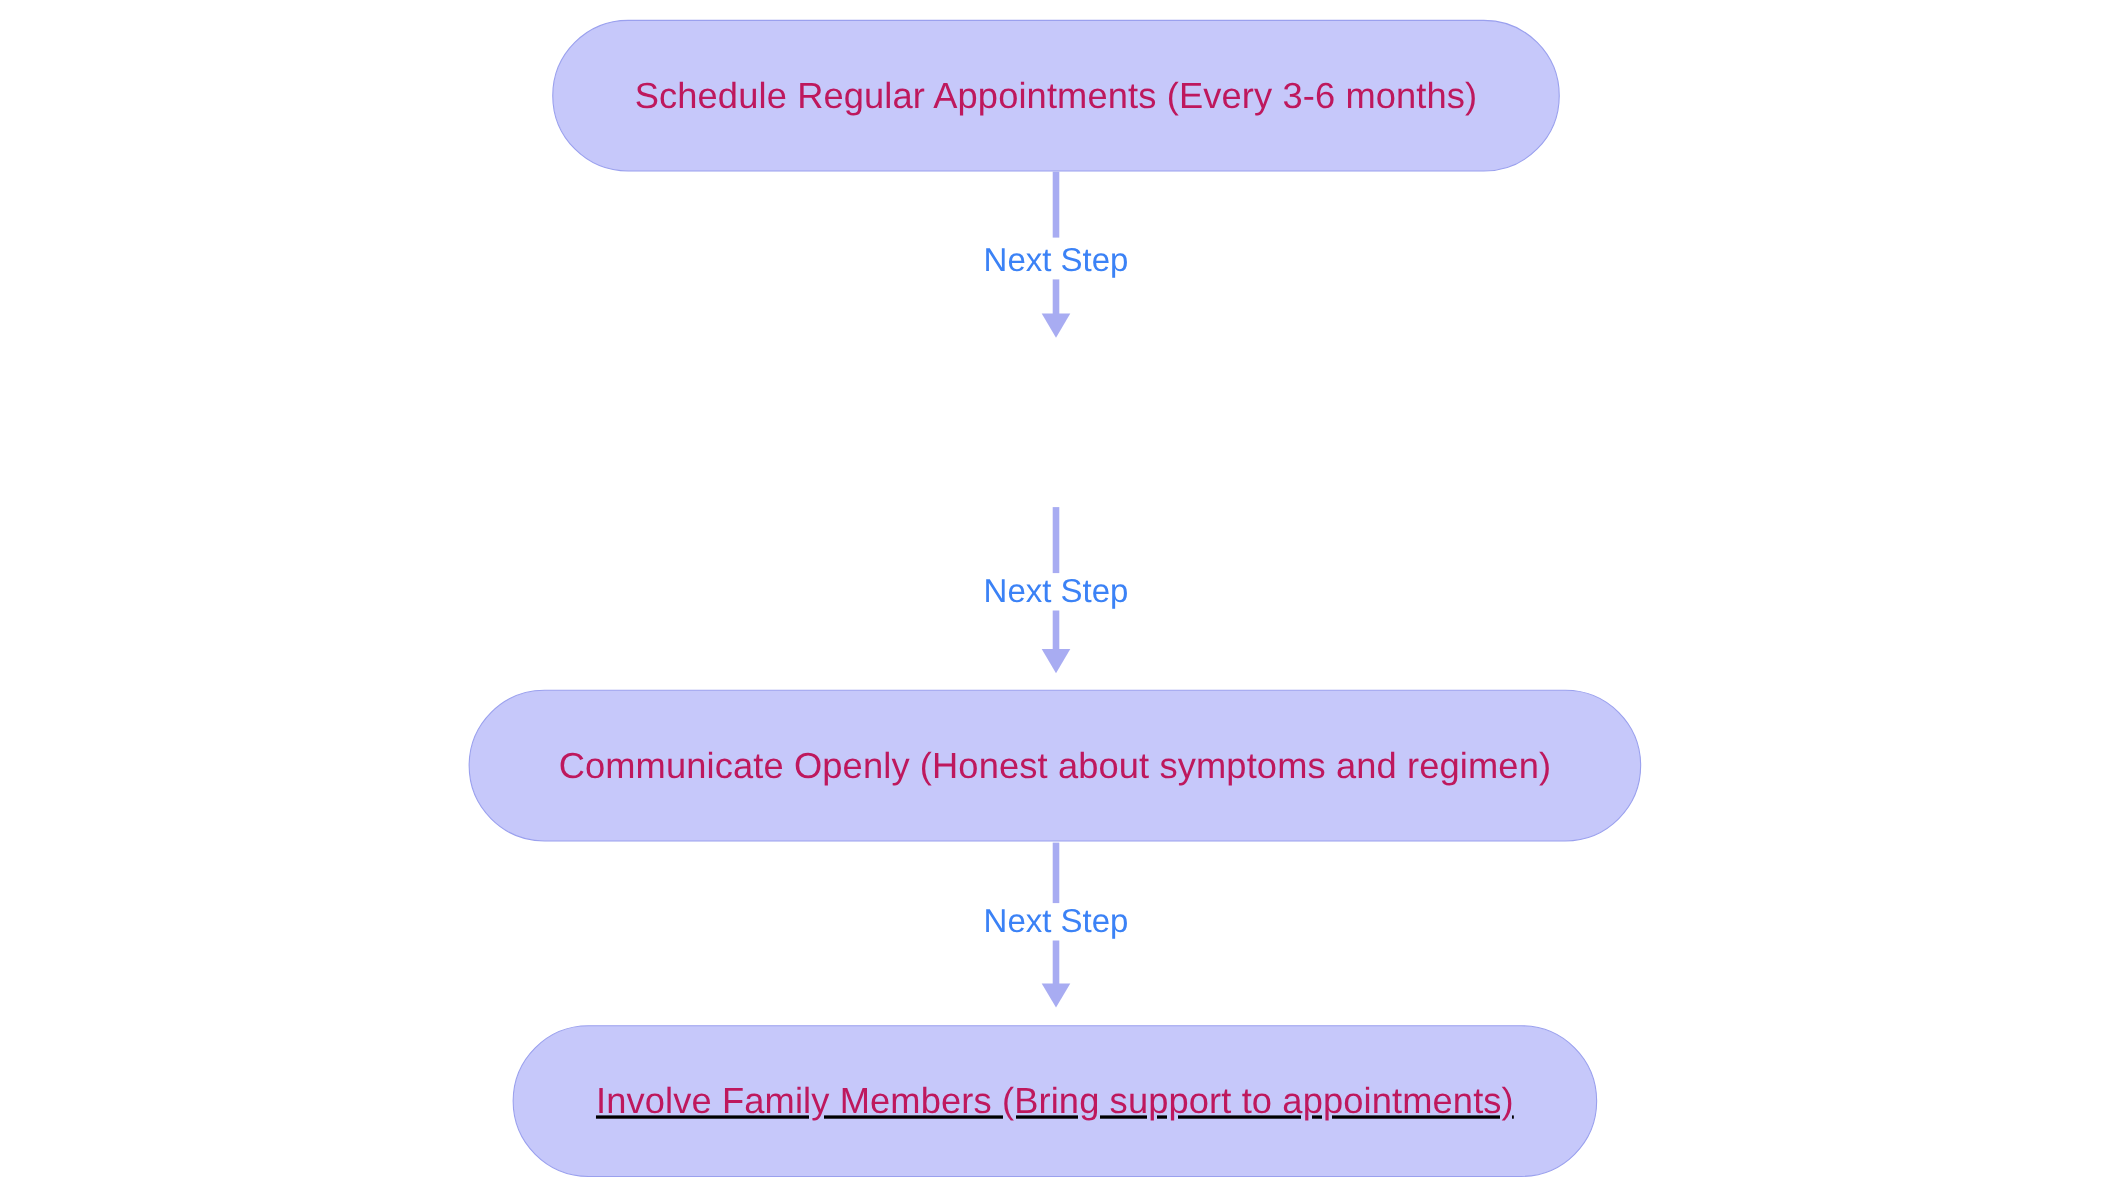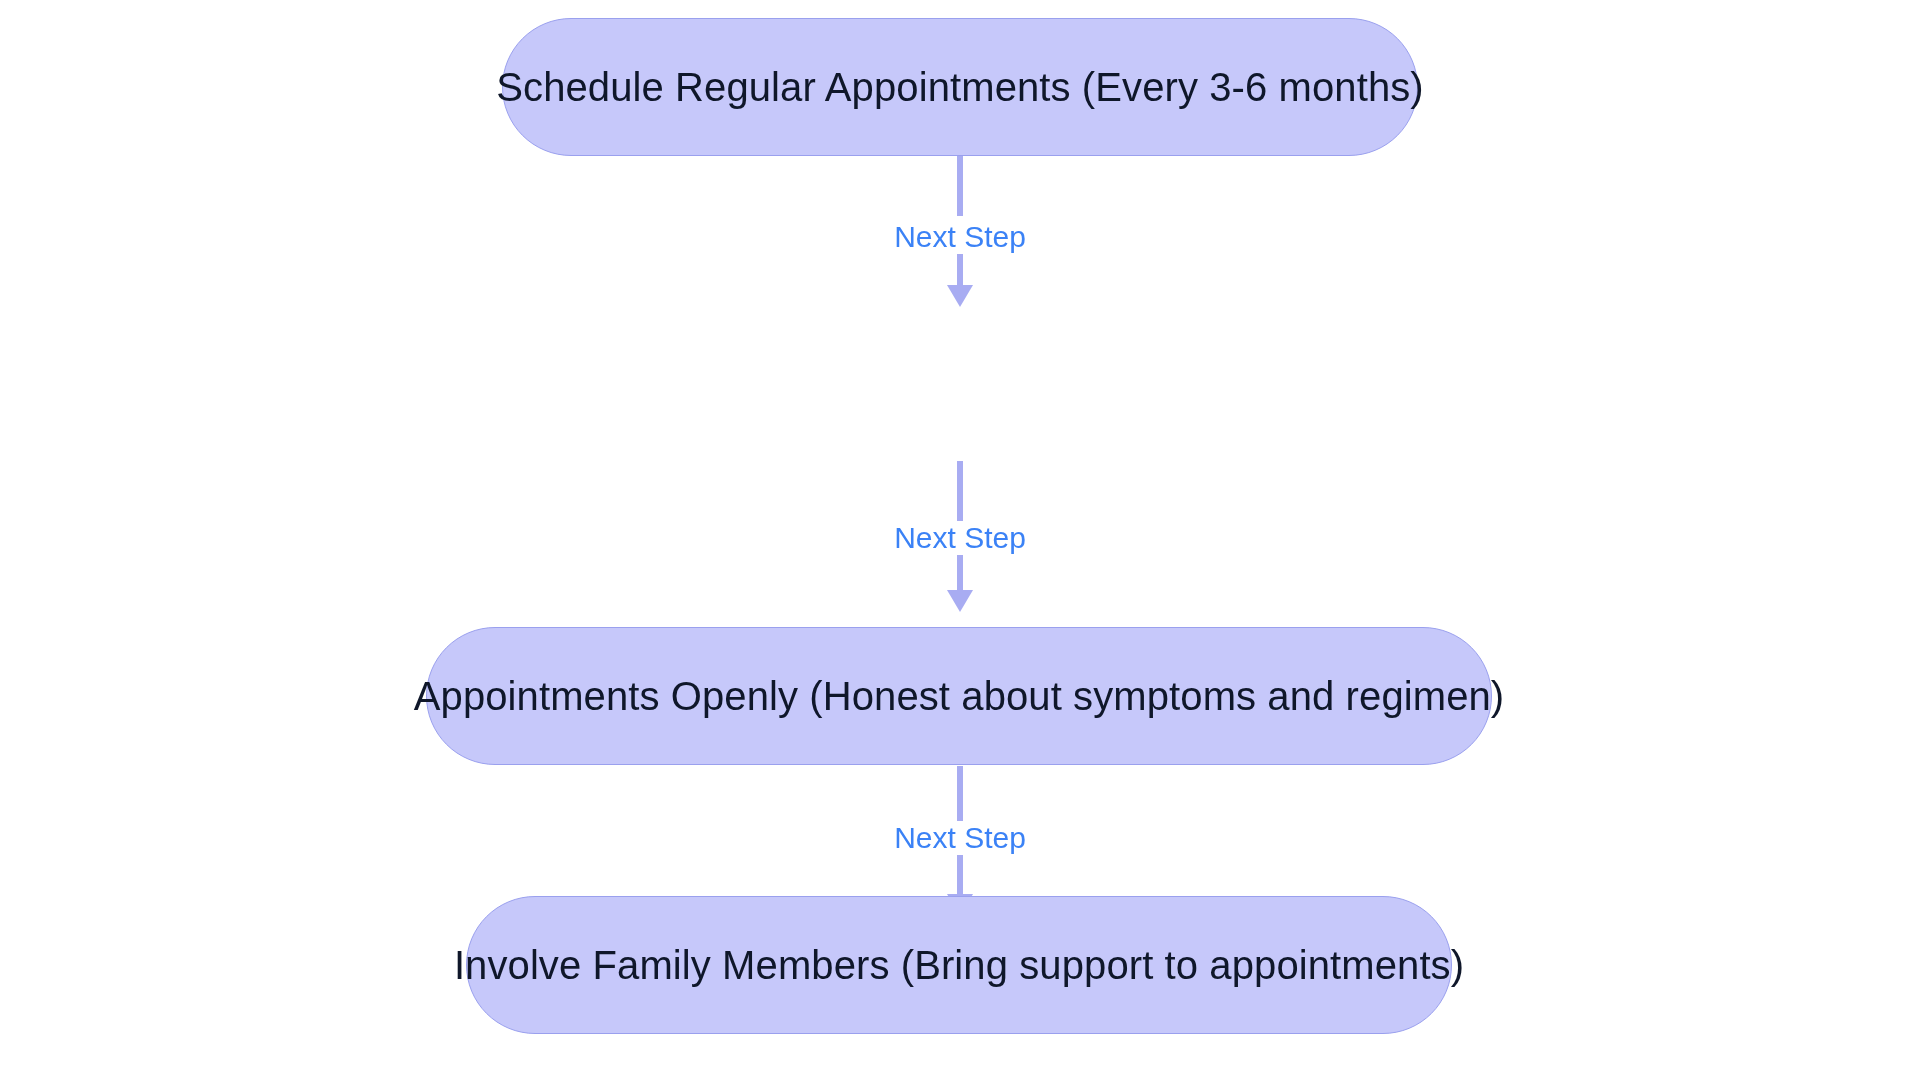--- a/index.html
+++ b/index.html
@@ -22,22 +22,22 @@
     box-sizing: border-box;
     display: flex;
     align-items: center;
     justify-content: center;
     background: #c6c8fa;
     border: 1.4px solid #9aa0ee;
     border-radius: 999px;
     height: 138px;
   }
   .flow-node-label {
-    color: #0f172a;
-    font-size: 40px;
+    color: #be185d;
+    font-size: 33px;
     font-weight: 400;
     letter-spacing: 0.1px;
     white-space: nowrap;
     line-height: 1.1;
     text-align: right;
   }
   .flow-edge {
     position: absolute;
     width: 0;
     height: 0;
@@ -83,27 +83,27 @@
 
 
   <div class="flow-edge">
     <div class="edge-line" style="left:957px; top:461px; height:61px;"></div>
     <div class="edge-line" style="left:957px; top:549px; height:42px;"></div>
     <div class="edge-arrow" style="left:947px; top:590px;"></div>
     <div class="edge-label" style="left:960px; top:538px;">Next Step</div>
   </div>
 
   <div class="flow-node" style="left:426px; top:627px; width:1066px;">
-    <span class="flow-node-label">Appointments Openly (Honest about symptoms and regimen)</span>
+    <span class="flow-node-label">Communicate Openly (Honest about symptoms and regimen)</span>
   </div>
 
   <div class="flow-edge">
     <div class="edge-line" style="left:957px; top:766px; height:61px;"></div>
     <div class="edge-line" style="left:957px; top:853px; height:42px;"></div>
     <div class="edge-arrow" style="left:947px; top:894px;"></div>
     <div class="edge-label" style="left:960px; top:838px;">Next Step</div>
   </div>
 
-  <div class="flow-node" style="left:466px; top:896px; width:986px;">
+  <div class="flow-node" style="left:466px; top:932px; width:986px;text-decoration:underline;">
     <span class="flow-node-label">Involve Family Members (Bring support to appointments)</span>
   </div>
 
 </div>
 
 </body></html>

